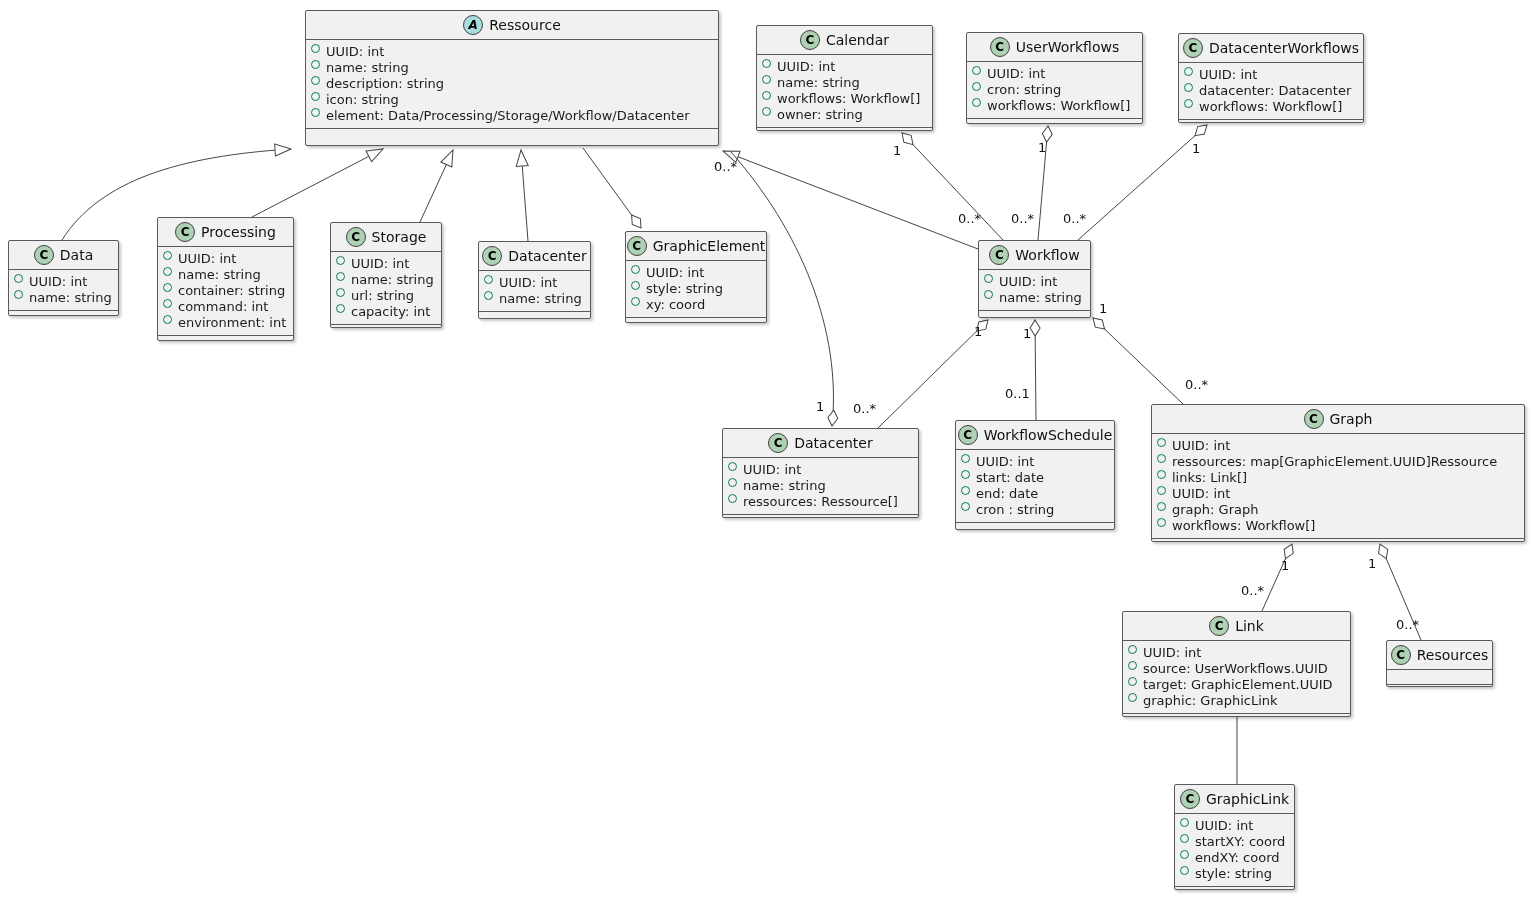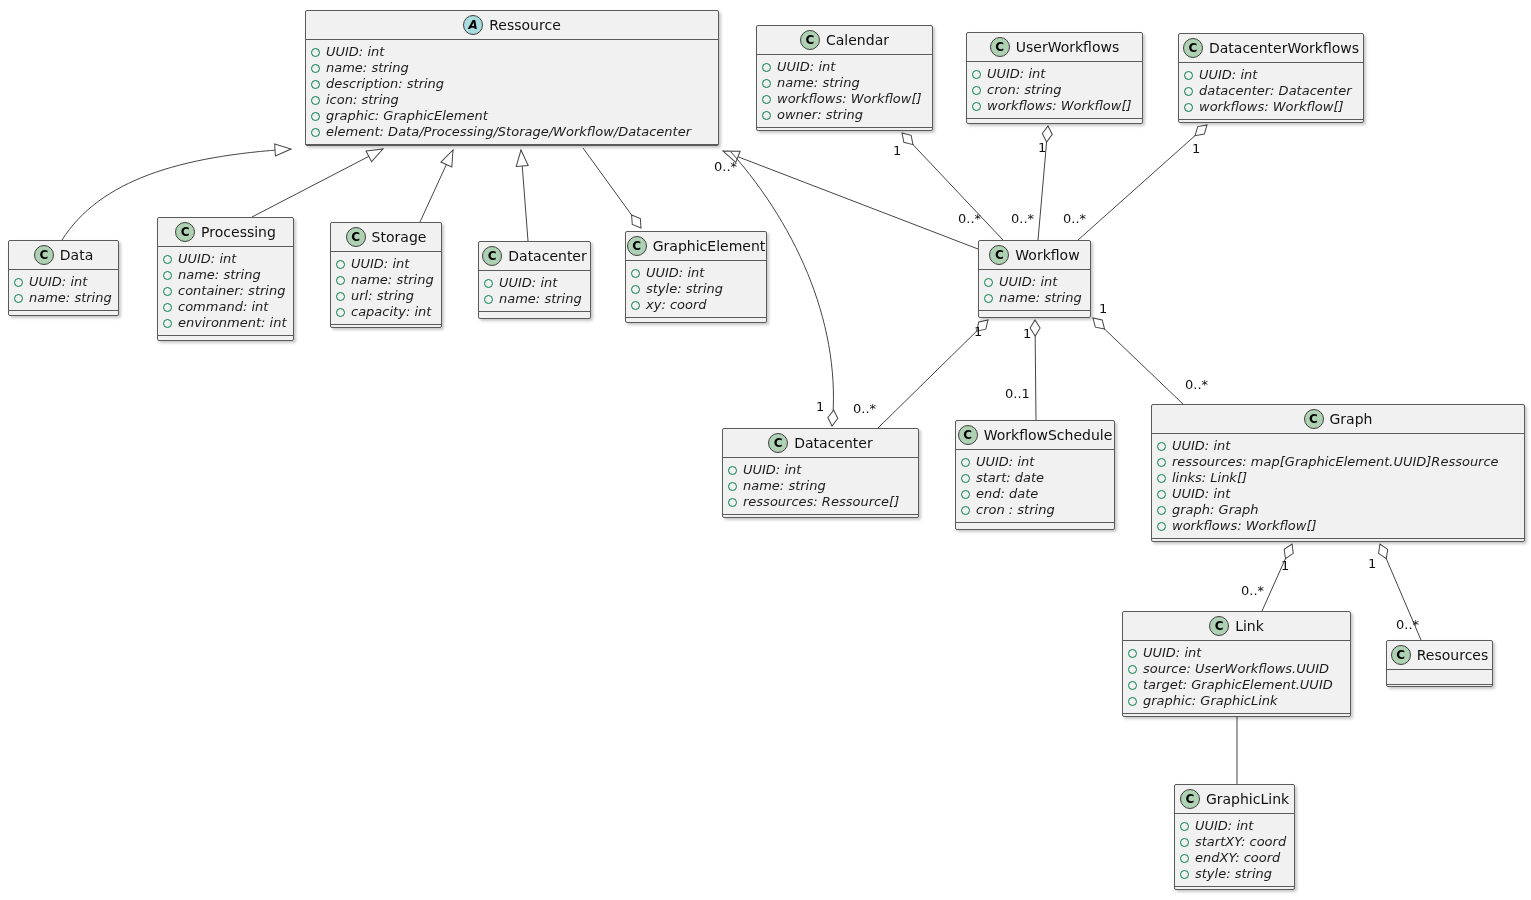--- a/index.html
+++ b/index.html
@@ -11,21 +11,21 @@
        box-shadow:2px 2px 3px rgba(0,0,0,0.22);box-sizing:border-box;}
   .hdr{display:flex;align-items:center;justify-content:center;gap:6px;
        min-height:26px;border-bottom:1px solid #5a5a5a;padding:1px 6px 1px 6px;}
   .spot{display:inline-flex;align-items:center;justify-content:center;flex:0 0 auto;
         width:18px;height:18px;border-radius:50%;background:#ADD1B2;border:1px solid #3f3f3f;
         font-size:12px;font-weight:bold;color:#000;}
   .spot.abstract{background:#A9DCDF;font-style:italic;}
   .title{font-size:14px;color:#111;white-space:nowrap;}
   .title.italic{}
   .attrs{padding:4px 6px 4px 5px;flex:0 0 auto;min-height:6px;}
-  .attr{display:flex;align-items:center;line-height:16px;white-space:nowrap;font-style:italic;}
+  .attr{display:flex;align-items:flex-start;line-height:16px;white-space:nowrap;}
   .attr .dot{display:inline-block;width:7px;height:7px;border-radius:50%;
              border:1px solid #038048;background:transparent;margin-right:6px;flex:0 0 auto;}
   .attr .attr-text{font-size:13px;color:#1c1c1c;}
   .methods{flex:1 1 auto;min-height:6px;border-top:1px solid #5a5a5a;}
   .elabel{position:absolute;z-index:2;font-size:13px;color:#111;white-space:nowrap;}
 </style>
 </head>
 <body>
 
 <div id="canvas">
@@ -97,24 +97,20 @@
         <div class="attr">
           <span class="dot"></span>
           <span class="attr-text">description: string</span>
         </div>
         <div class="attr">
           <span class="dot"></span>
           <span class="attr-text">icon: string</span>
         </div>
         <div class="attr">
           <span class="dot"></span>
-          <span class="attr-text">graphic: GraphicElement</span>
-        </div>
-        <div class="attr">
-          <span class="dot"></span>
           <span class="attr-text">element: Data/Processing/Storage/Workflow/Datacenter</span>
         </div>
       </div>
     <div class="methods"></div>
   </div>
 
   <div class="box" style="left:756px;top:25px;width:177px;height:106px">
     <div class="hdr">
       <span class="spot">
           <span>C</span>

